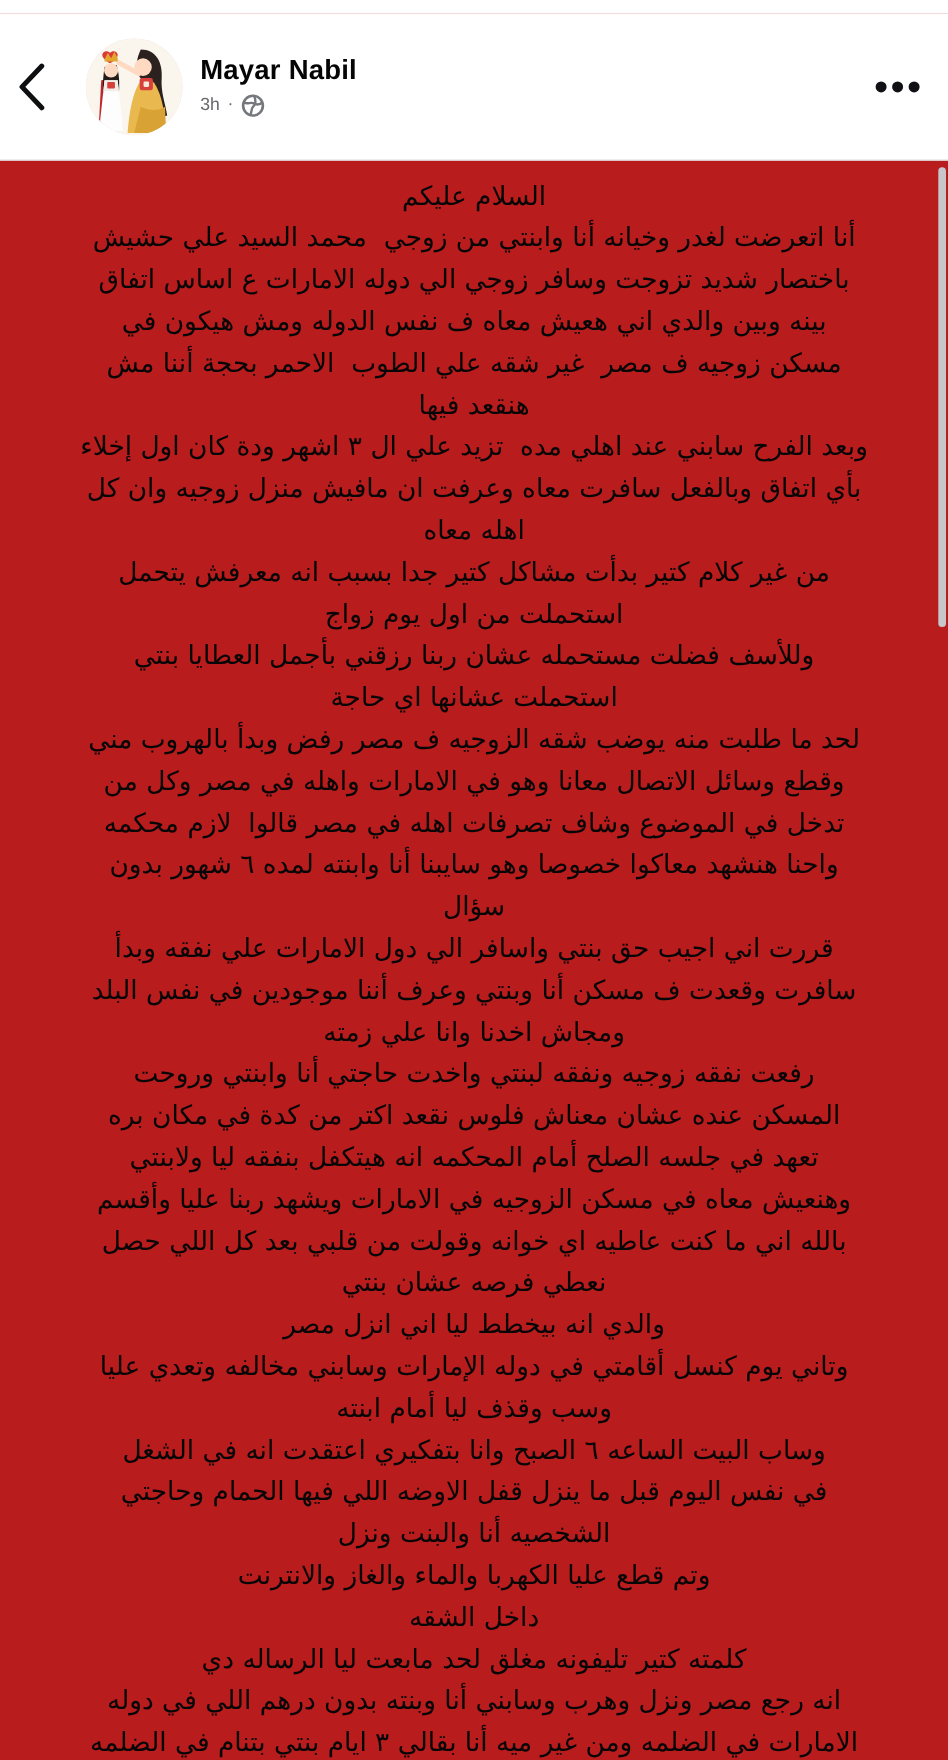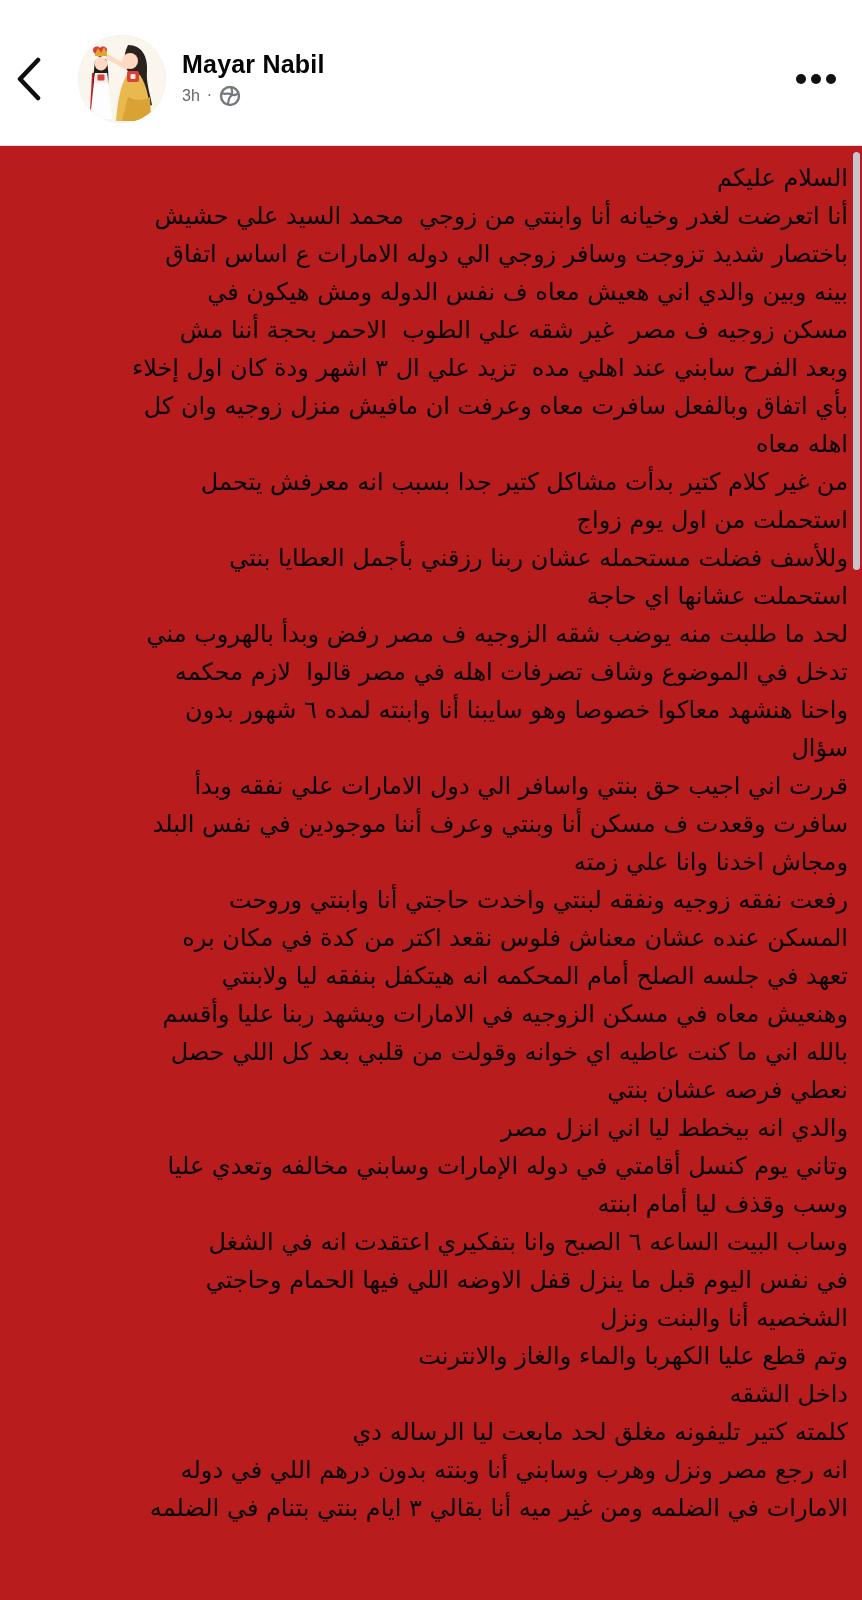--- a/index.html
+++ b/index.html
@@ -33,20 +33,21 @@
   .more-btn .dot{width:10px;height:10px;border-radius:50%;background:#101114;display:block;}
   
   .post{
     position:absolute;left:0;right:0;top:134px;bottom:8px;
     padding:13px 14px 0 14px;box-sizing:border-box;
     direction:rtl;text-align:right;color:#060606;overflow:hidden;
   }
   .post-line{
     height:38px;line-height:38px;font-size:24px;white-space:pre;
     font-family:"DejaVu Sans","Liberation Sans",sans-serif;
+    text-align:center;
   }
   
   .scrollbar-thumb{
     position:absolute;top:140px;right:2px;width:7px;height:418px;border-radius:4px;
     background:#c6c6cb;
   }
   
   .bottom-strip{position:absolute;left:0;right:0;top:1592px;height:8px;background:#f4f4f6;border-top:1px solid #d8d8dc;box-sizing:border-box;}
 </style>
 </head>
@@ -121,28 +122,30 @@
     </button>
   </header>
 
   <main class="post" dir="rtl" lang="ar">
     <div id="post-lines">
         <div class="post-line">السلام عليكم</div>
         <div class="post-line">أنا اتعرضت لغدر وخيانه أنا وابنتي من زوجي  محمد السيد علي حشيش</div>
         <div class="post-line">باختصار شديد تزوجت وسافر زوجي الي دوله الامارات ع اساس اتفاق</div>
         <div class="post-line">بينه وبين والدي اني هعيش معاه ف نفس الدوله ومش هيكون في</div>
         <div class="post-line">مسكن زوجيه ف مصر  غير شقه علي الطوب  الاحمر بحجة أننا مش</div>
+        <div class="post-line">هنقعد فيها</div>
         <div class="post-line">وبعد الفرح سابني عند اهلي مده  تزيد علي ال ٣ اشهر ودة كان اول إخلاء</div>
         <div class="post-line">بأي اتفاق وبالفعل سافرت معاه وعرفت ان مافيش منزل زوجيه وان كل</div>
         <div class="post-line">اهله معاه</div>
         <div class="post-line">من غير كلام كتير بدأت مشاكل كتير جدا بسبب انه معرفش يتحمل</div>
         <div class="post-line">استحملت من اول يوم زواج</div>
         <div class="post-line">وللأسف فضلت مستحمله عشان ربنا رزقني بأجمل العطايا بنتي</div>
         <div class="post-line">استحملت عشانها اي حاجة</div>
         <div class="post-line">لحد ما طلبت منه يوضب شقه الزوجيه ف مصر رفض وبدأ بالهروب مني</div>
+        <div class="post-line">وقطع وسائل الاتصال معانا وهو في الامارات واهله في مصر وكل من</div>
         <div class="post-line">تدخل في الموضوع وشاف تصرفات اهله في مصر قالوا  لازم محكمه</div>
         <div class="post-line">واحنا هنشهد معاكوا خصوصا وهو سايبنا أنا وابنته لمده ٦ شهور بدون</div>
         <div class="post-line">سؤال</div>
         <div class="post-line">قررت اني اجيب حق بنتي واسافر الي دول الامارات علي نفقه وبدأ</div>
         <div class="post-line">سافرت وقعدت ف مسكن أنا وبنتي وعرف أننا موجودين في نفس البلد</div>
         <div class="post-line">ومجاش اخدنا وانا علي زمته</div>
         <div class="post-line">رفعت نفقه زوجيه ونفقه لبنتي واخدت حاجتي أنا وابنتي وروحت</div>
         <div class="post-line">المسكن عنده عشان معناش فلوس نقعد اكتر من كدة في مكان بره</div>
         <div class="post-line">تعهد في جلسه الصلح أمام المحكمه انه هيتكفل بنفقه ليا ولابنتي</div>
         <div class="post-line">وهنعيش معاه في مسكن الزوجيه في الامارات ويشهد ربنا عليا وأقسم</div>

